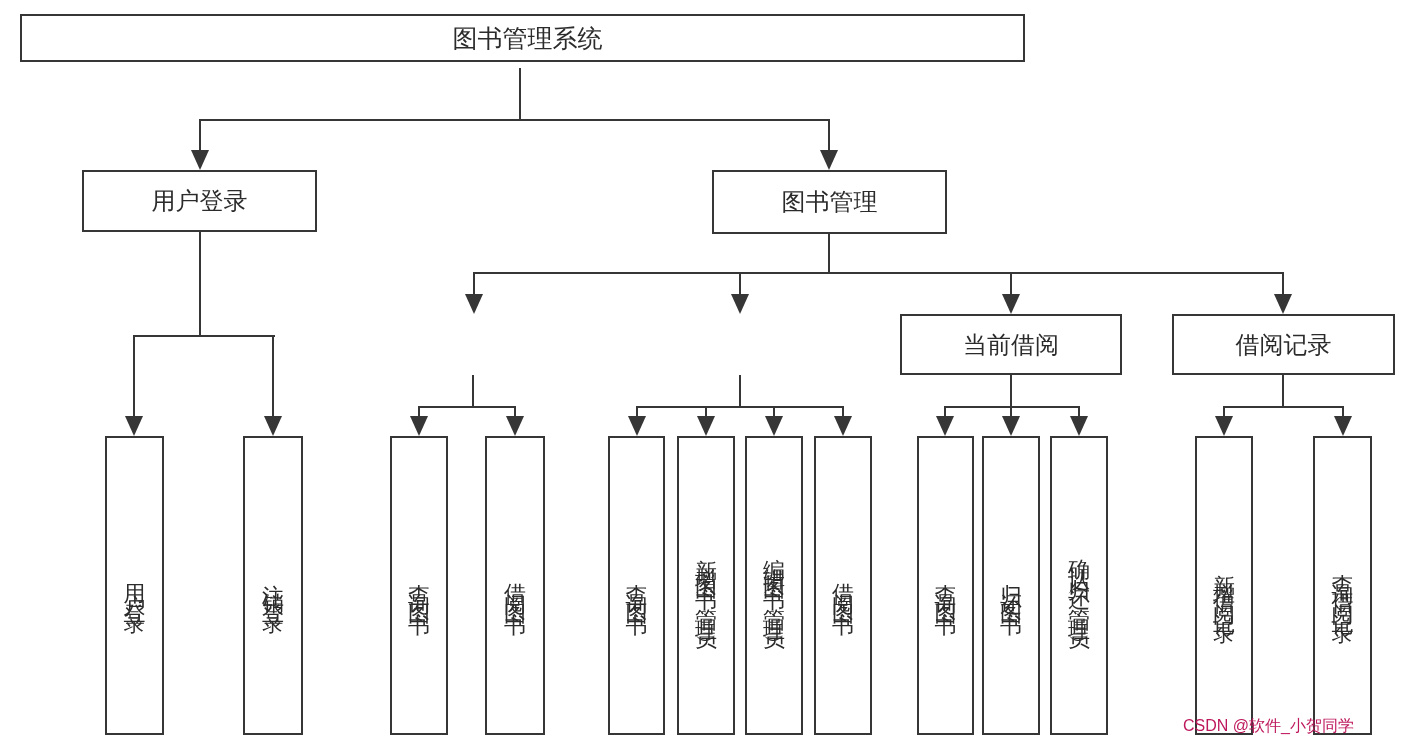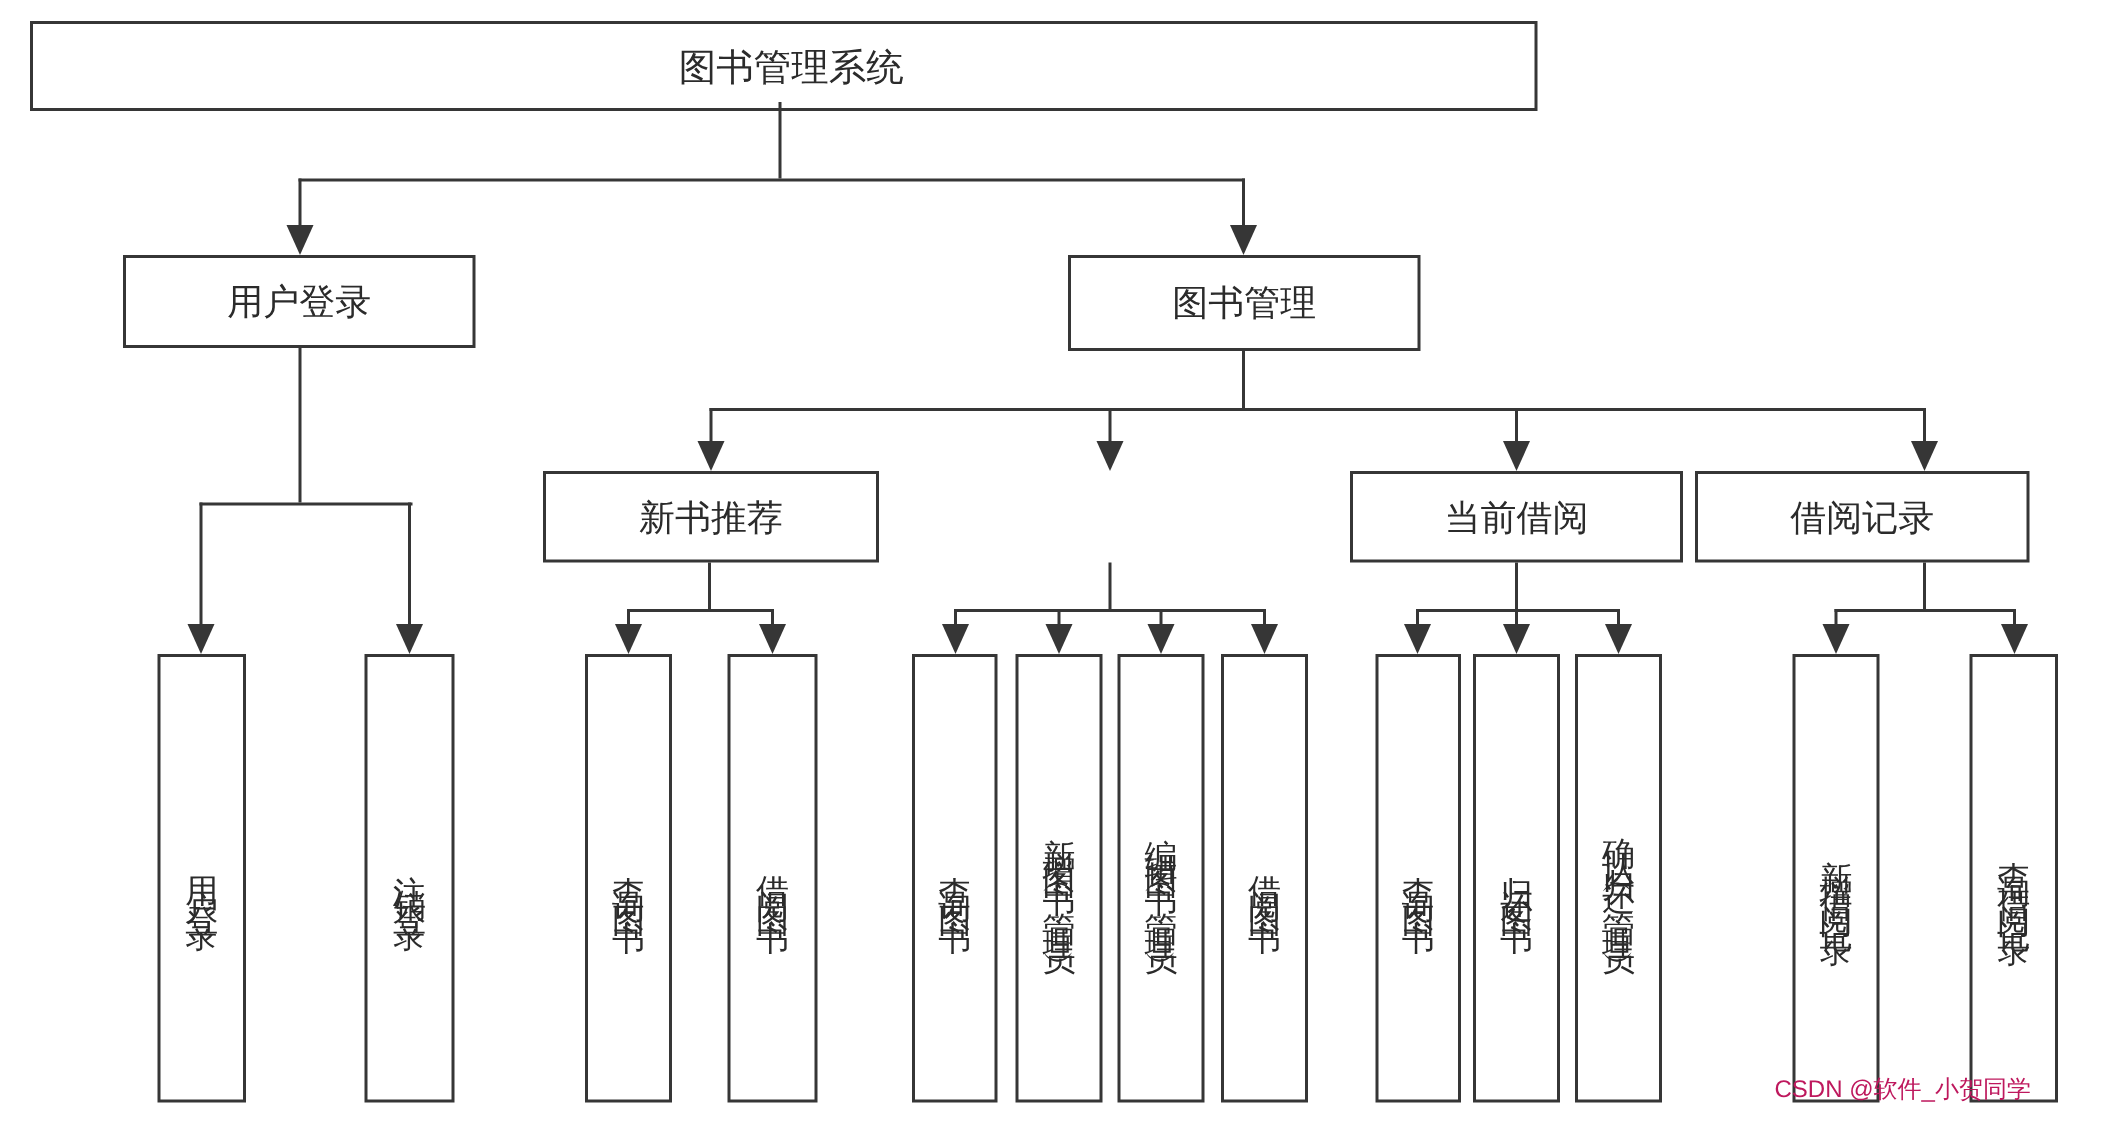--- a/index.html
+++ b/index.html
@@ -51,21 +51,21 @@
     color:#be185d;
     white-space:nowrap;
     z-index:5;
   }
 </style>
 </head>
 <body>
 
 <div id="canvas">
 
-  <div class="node lvl1" style="left:20px;top:14px;width:1005px;height:60px;padding-left:10px;">
+  <div class="node lvl1" style="left:20px;top:14px;width:1005px;height:48px;padding-left:10px;">
     <span>图书管理系统</span>
   </div>
 
   <div class="vline" style="left:519px;top:68px;height:51px;"></div>
   <div class="hline" style="left:199px;top:119px;width:631px;"></div>
   <div class="vline" style="left:199px;top:119px;height:32px;"></div>
   <div class="arrow" style="left:191px;top:150px;"></div>
   <div class="vline" style="left:828px;top:119px;height:32px;"></div>
   <div class="arrow" style="left:820px;top:150px;"></div>
 
@@ -87,27 +87,24 @@
   <div class="hline" style="left:473px;top:272px;width:811px;"></div>
   <div class="vline" style="left:473px;top:272px;height:23px;"></div>
   <div class="arrow" style="left:465px;top:294px;"></div>
   <div class="vline" style="left:739px;top:272px;height:23px;"></div>
   <div class="arrow" style="left:731px;top:294px;"></div>
   <div class="vline" style="left:1010px;top:272px;height:23px;"></div>
   <div class="arrow" style="left:1002px;top:294px;"></div>
   <div class="vline" style="left:1282px;top:272px;height:23px;"></div>
   <div class="arrow" style="left:1274px;top:294px;"></div>
 
-  <div class="node lvl3" style="left:362px;top:314px;width:224px;height:61px;">
-    <span>新书推荐</span>
-  </div>
   <div class="node lvl3" style="left:900px;top:314px;width:222px;height:61px;text-align:center;">
     <span>当前借阅</span>
   </div>
-  <div class="node lvl3" style="left:1130px;top:314px;width:223px;height:61px;">
+  <div class="node lvl3" style="left:1172px;top:314px;width:223px;height:61px;">
     <span>借阅记录</span>
   </div>
 
   <div class="vline" style="left:472px;top:375px;height:31px;"></div>
   <div class="hline" style="left:418px;top:406px;width:98px;"></div>
   <div class="vline" style="left:418px;top:406px;height:11px;"></div>
   <div class="arrow" style="left:410px;top:416px;"></div>
   <div class="vline" style="left:514px;top:406px;height:11px;"></div>
   <div class="arrow" style="left:506px;top:416px;"></div>
 

